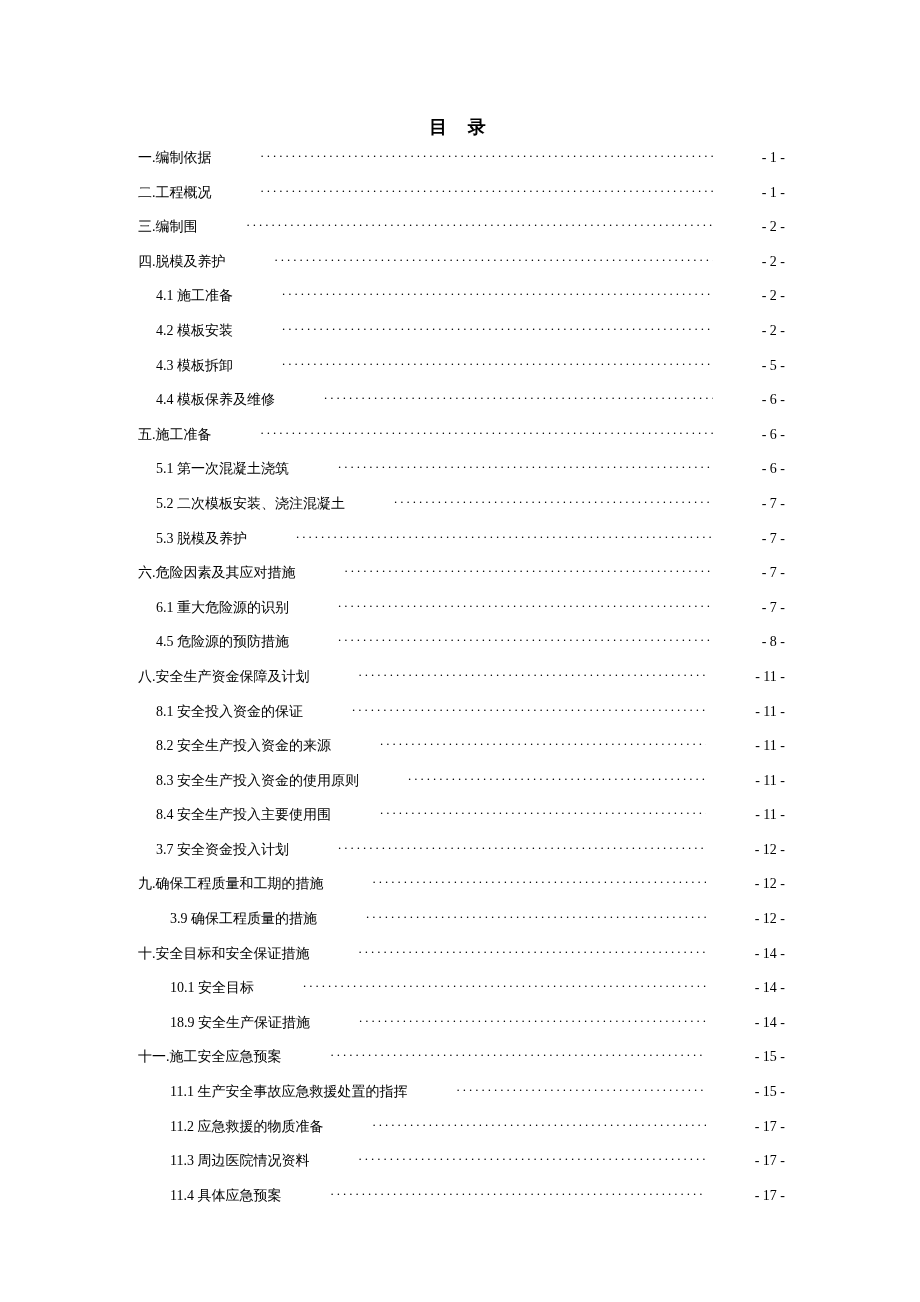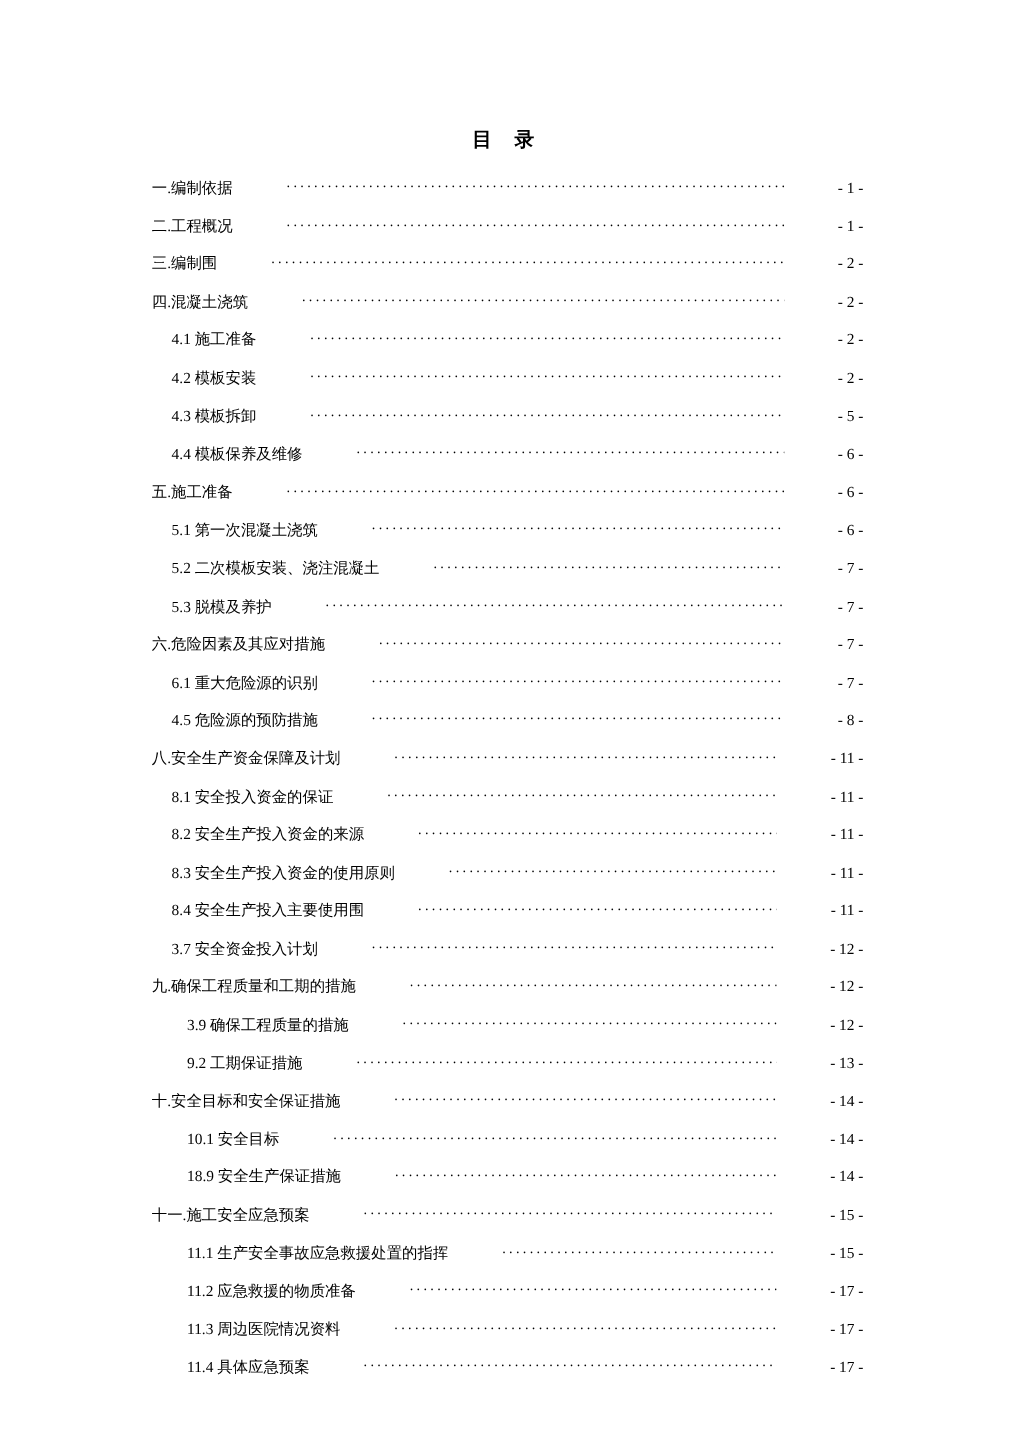--- a/index.html
+++ b/index.html
@@ -15,21 +15,21 @@
       position: relative;
     }
     .page {
       padding: 115px 135px 100px 138px;
     }
     .title {
       text-align: center;
       font-size: 18px;
       font-weight: bold;
       letter-spacing: 8px;
-      margin-bottom: 22px;
+      margin-bottom: 9px;
       color: #000;
     }
     .toc-entry {
       display: flex;
       align-items: baseline;
       font-size: 14px;
       color: #000;
       margin-bottom: 15.6px;
       white-space: nowrap;
       overflow: hidden;
@@ -79,21 +79,21 @@
         <span class="toc-label">二.工程概况</span>
         <span class="toc-leader"></span>
         <span class="toc-page">- 1 -</span>
       </div>
       <div class="toc-entry">
         <span class="toc-label">三.编制围</span>
         <span class="toc-leader"></span>
         <span class="toc-page">- 2 -</span>
       </div>
       <div class="toc-entry">
-        <span class="toc-label">四.混凝土浇筑</span>
+        <span class="toc-label">四.脱模及养护</span>
         <span class="toc-leader"></span>
         <span class="toc-page">- 2 -</span>
       </div>
       <div class="toc-entry indent-1">
         <span class="toc-label">4.1 施工准备</span>
         <span class="toc-leader"></span>
         <span class="toc-page">- 2 -</span>
       </div>
       <div class="toc-entry indent-1">
         <span class="toc-label">4.2 模板安装</span>
@@ -177,25 +177,20 @@
       </div>
       <div class="toc-entry">
         <span class="toc-label">九.确保工程质量和工期的措施</span>
         <span class="toc-leader"></span>
         <span class="toc-page">- 12 -</span>
       </div>
       <div class="toc-entry indent-2">
         <span class="toc-label">3.9 确保工程质量的措施</span>
         <span class="toc-leader"></span>
         <span class="toc-page">- 12 -</span>
-      </div>
-      <div class="toc-entry indent-2">
-        <span class="toc-label">9.2 工期保证措施</span>
-        <span class="toc-leader"></span>
-        <span class="toc-page">- 13 -</span>
       </div>
       <div class="toc-entry">
         <span class="toc-label">十.安全目标和安全保证措施</span>
         <span class="toc-leader"></span>
         <span class="toc-page">- 14 -</span>
       </div>
       <div class="toc-entry indent-2">
         <span class="toc-label">10.1 安全目标</span>
         <span class="toc-leader"></span>
         <span class="toc-page">- 14 -</span>

